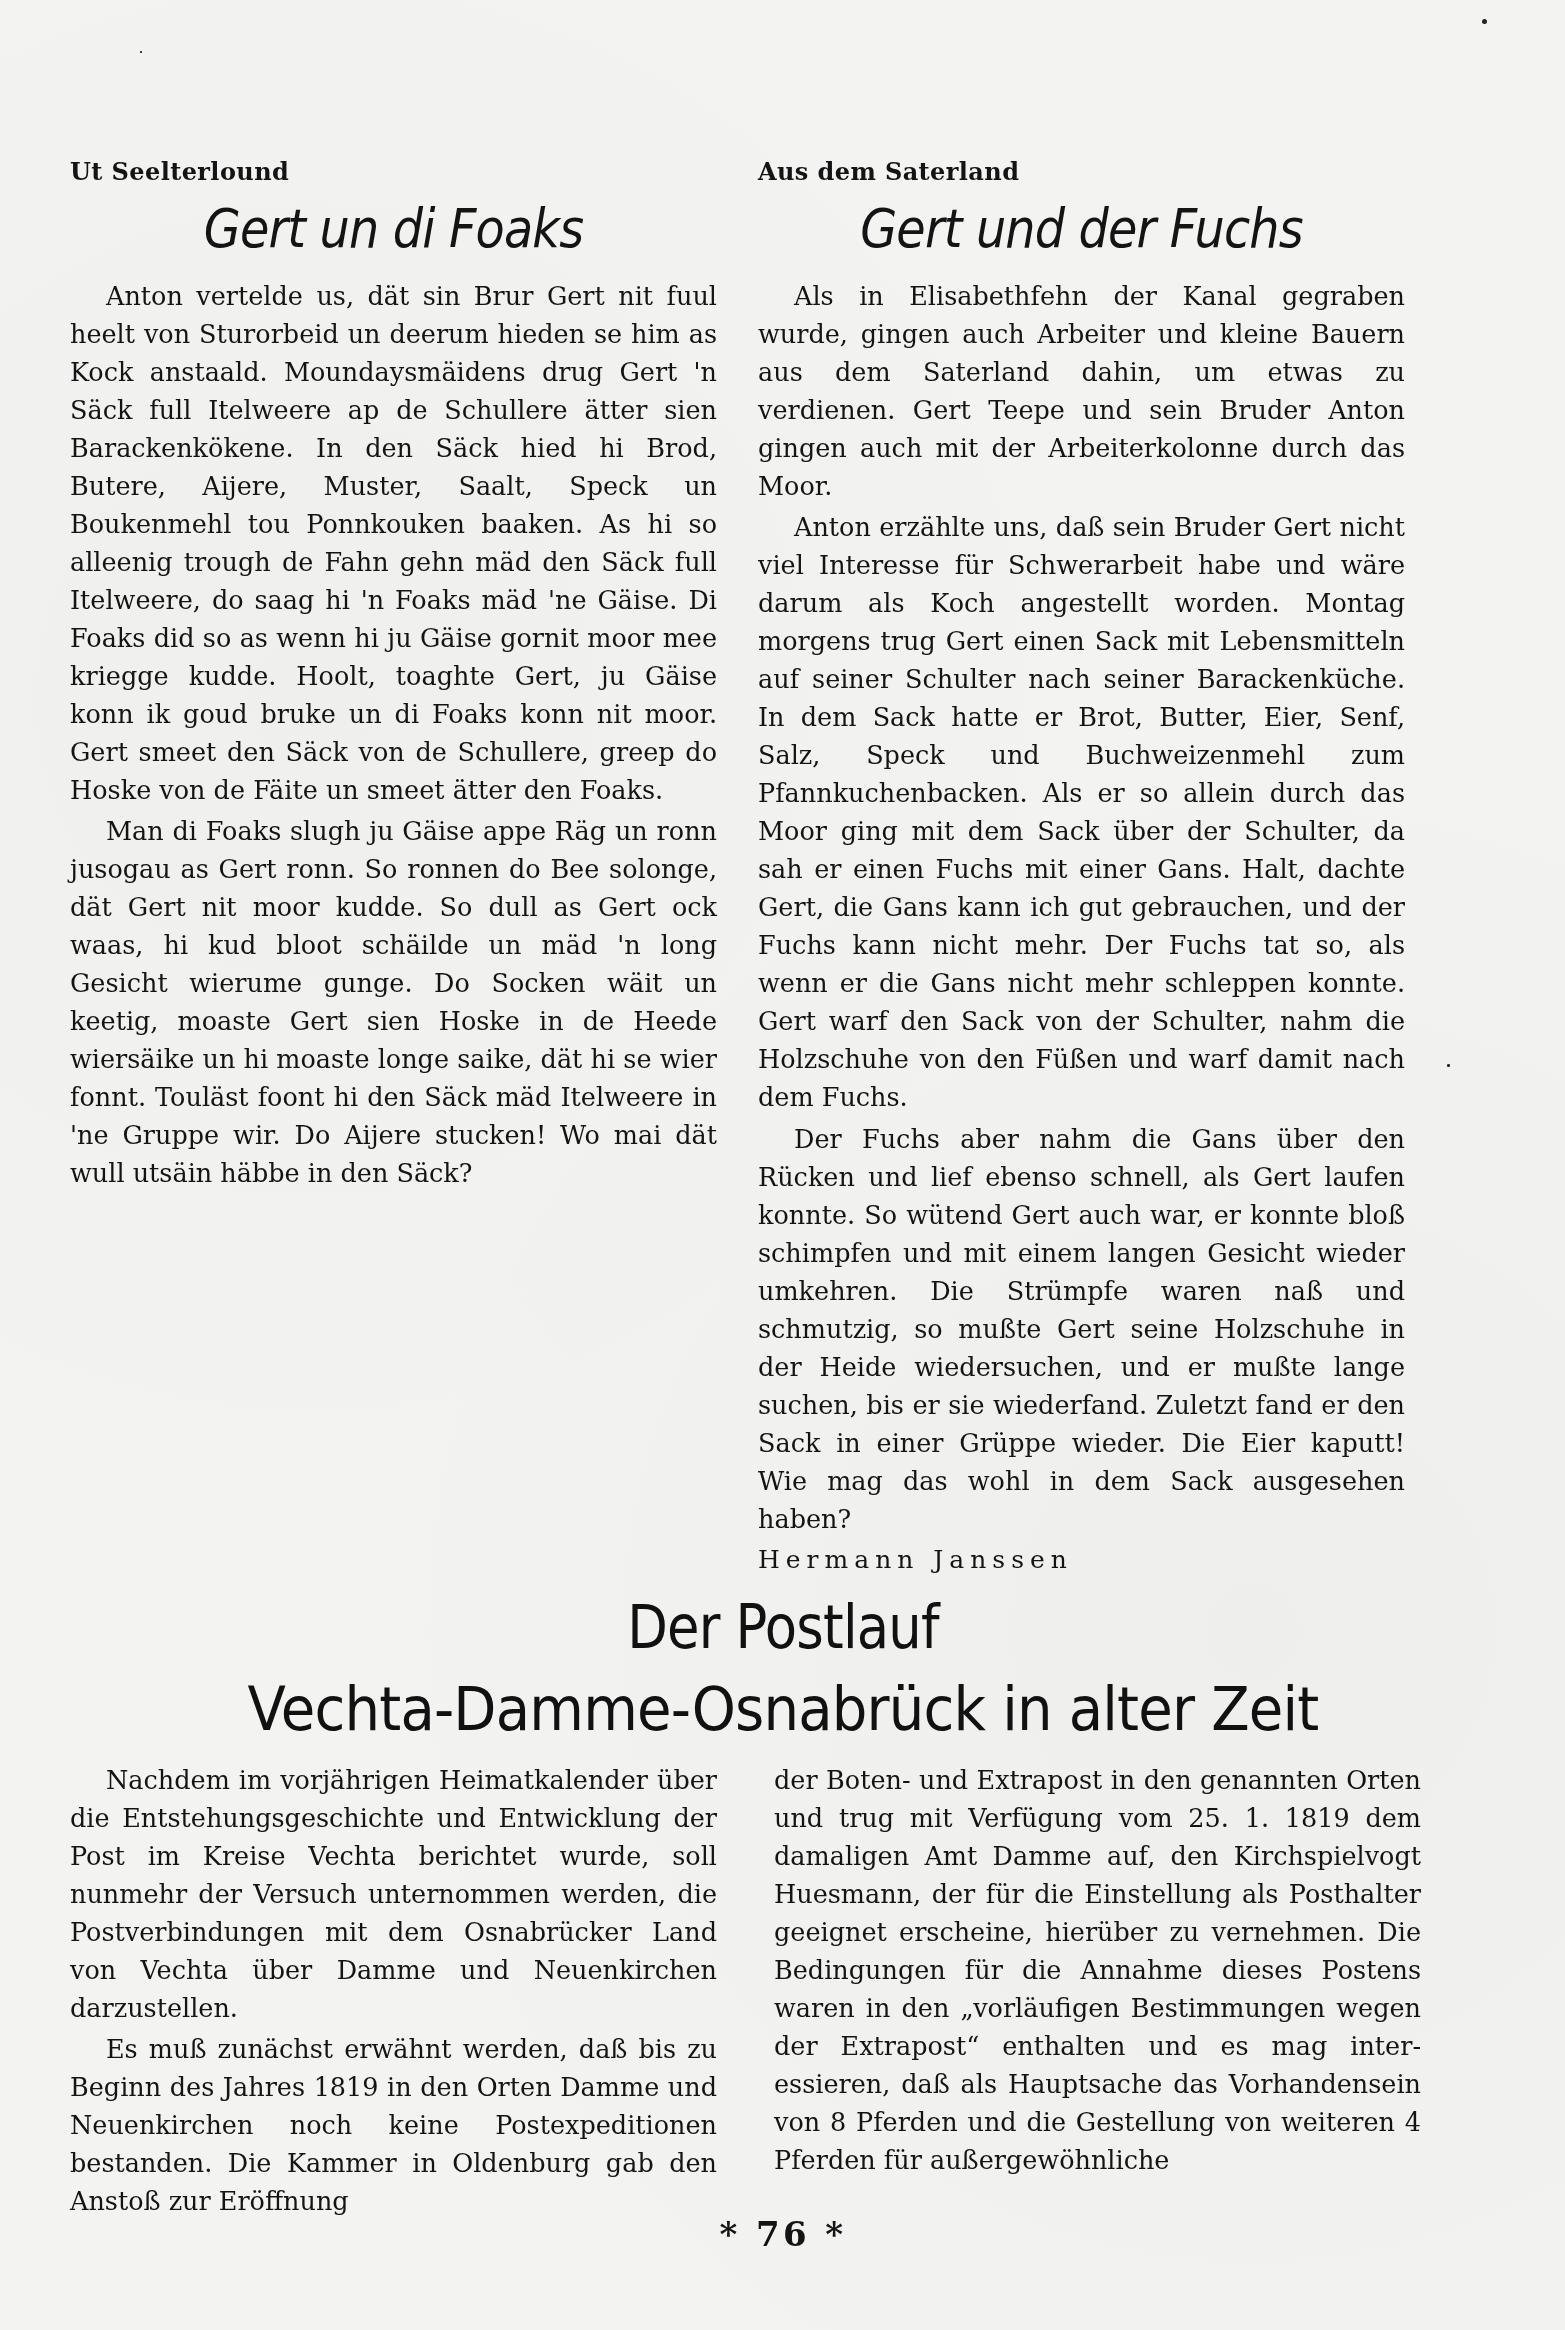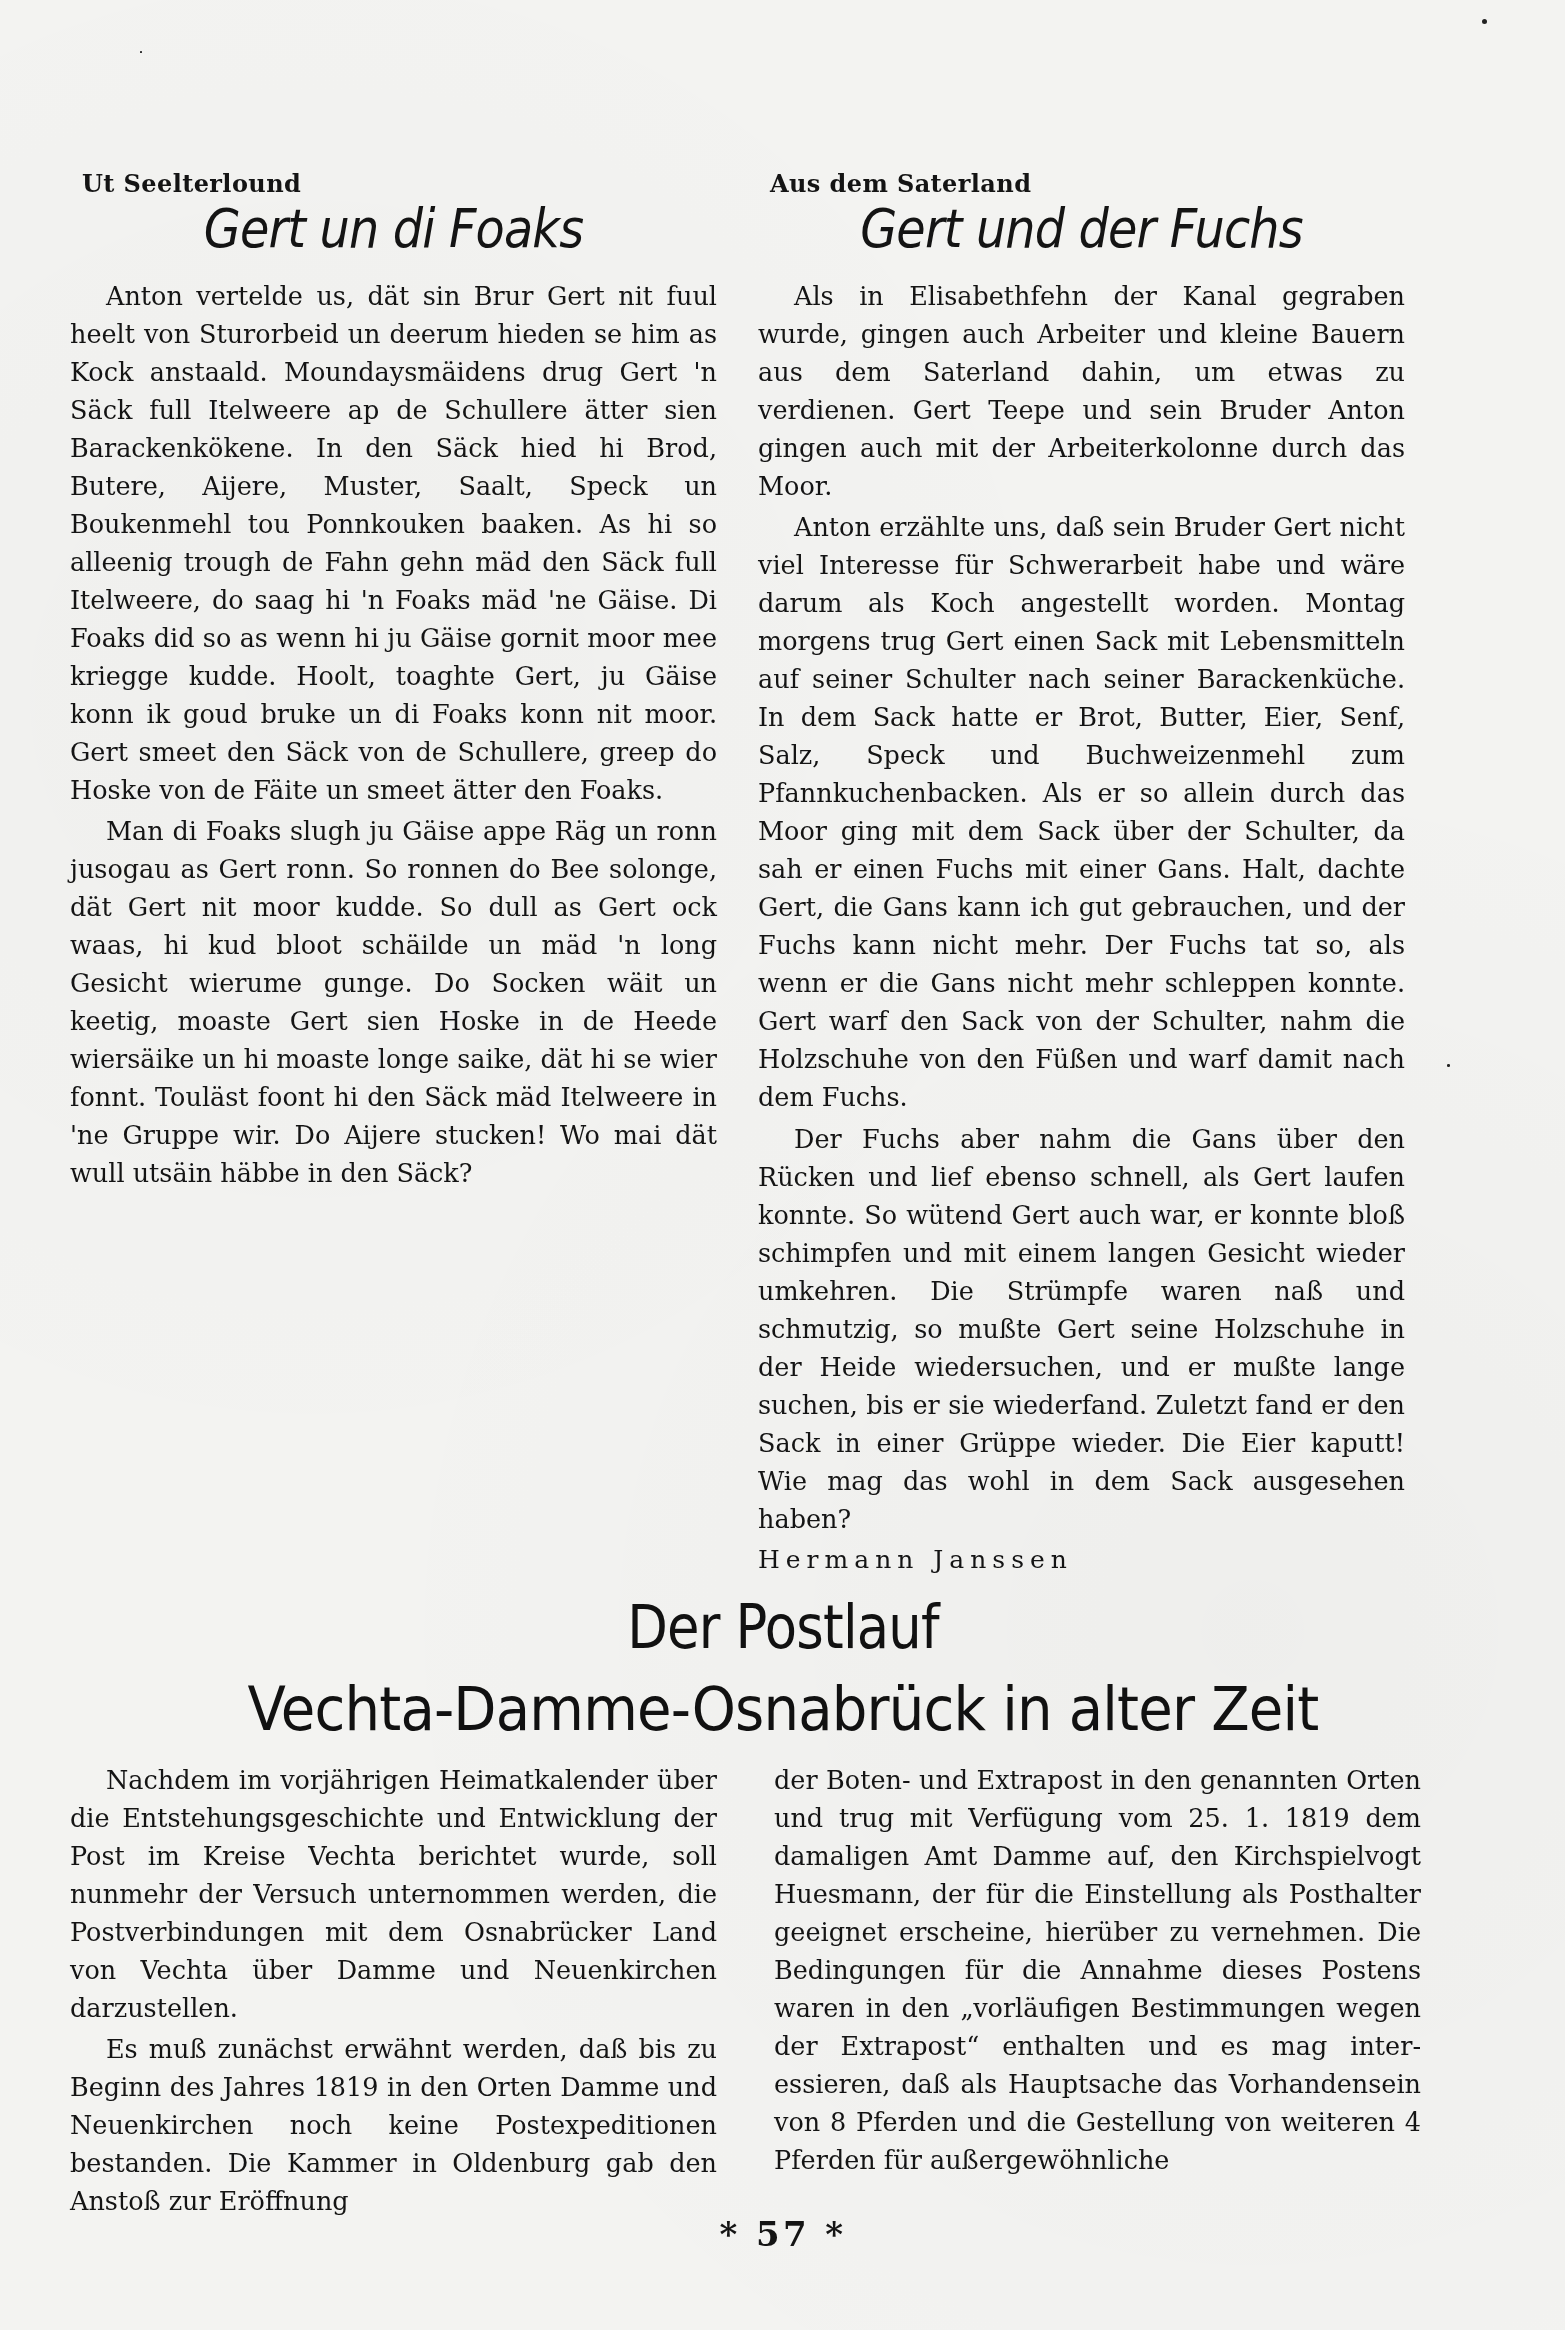--- a/index.html
+++ b/index.html
@@ -27,21 +27,21 @@
       position: absolute;
       width: 647px;
     }
     .col-left { left: 70px; }
     .col-right { left: 758px; }
     .kicker {
       font-family: "DejaVu Serif", serif;
       font-weight: bold;
       font-size: 24px;
       letter-spacing: 0.4px;
-      margin: 12px;
+      margin: 0;
       position: absolute;
       top: 157px;
     }
     .story-title {
       position: absolute;
       top: 198px;
       width: 647px;
       text-align: center;
       font-family: "DejaVu Sans", sans-serif;
       font-style: italic;
@@ -143,19 +143,19 @@
 
   <section class="article2-body a2-left">
     <p class="para">Nachdem im vorjährigen Heimatkalender über die Entstehungsgeschichte und Entwick­lung der Post im Kreise Vechta berichtet wurde, soll nunmehr der Versuch unter­nommen werden, die Postverbindungen mit dem Osnabrücker Land von Vechta über Damme und Neuenkirchen darzustellen.</p>
     <p class="para">Es muß zunächst erwähnt werden, daß bis zu Beginn des Jahres 1819 in den Orten Damme und Neuenkirchen noch keine Post­expeditionen bestanden. Die Kammer in Oldenburg gab den Anstoß zur Eröffnung</p>
   </section>
 
   <section class="article2-body a2-right">
     <p class="para">der Boten- und Extrapost in den genannten Orten und trug mit Verfügung vom 25. 1. 1819 dem damaligen Amt Damme auf, den Kirchspielvogt Huesmann, der für die Ein­stellung als Posthalter geeignet erscheine, hierüber zu vernehmen. Die Bedingungen für die Annahme dieses Postens waren in den „vorläufigen Bestimmungen wegen der Extrapost“ enthalten und es mag inter­essieren, daß als Hauptsache das Vorhanden­sein von 8 Pferden und die Gestellung von weiteren 4 Pferden für außergewöhnliche</p>
   </section>
 
-  <div class="page-number">* 57 *</div>
+  <div class="page-number">* 76 *</div>
 
   <span class="speck" style="left:1482px;top:19px;width:5.1px;height:5.1px;"></span>
   <span class="speck" style="left:140px;top:51px;width:1.7px;height:1.7px;"></span>
   <span class="speck" style="left:1447px;top:1064px;width:2.6px;height:2.6px;"></span>
 </div>
 
 
 </body></html>

